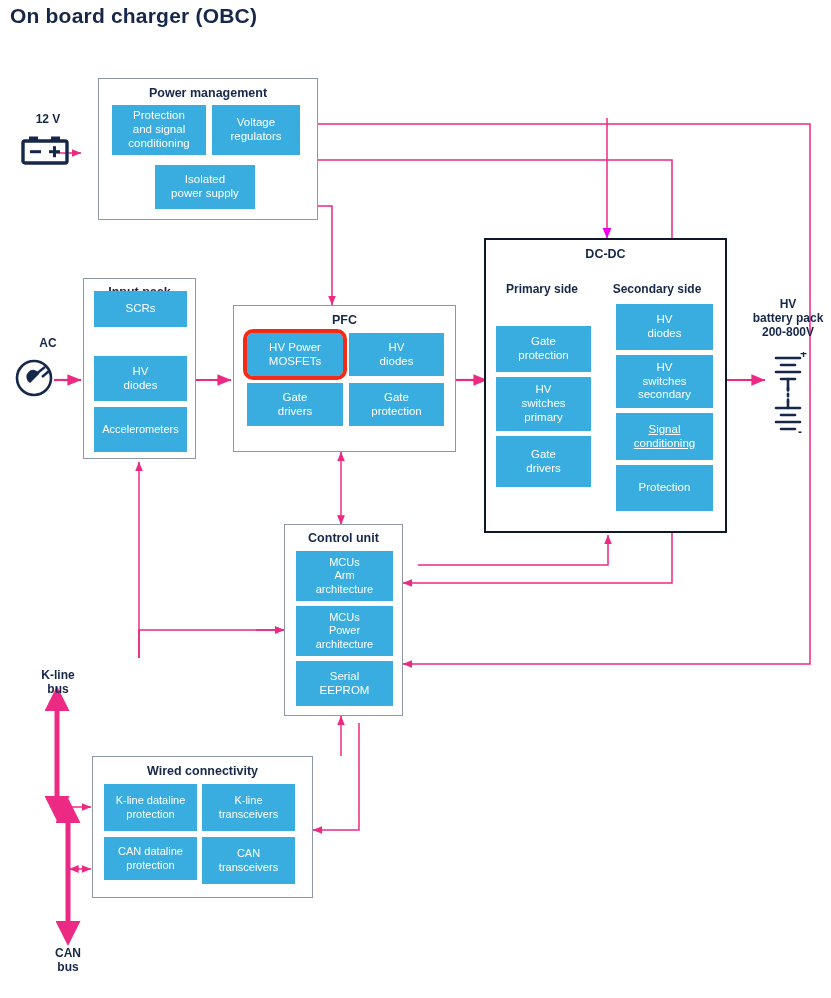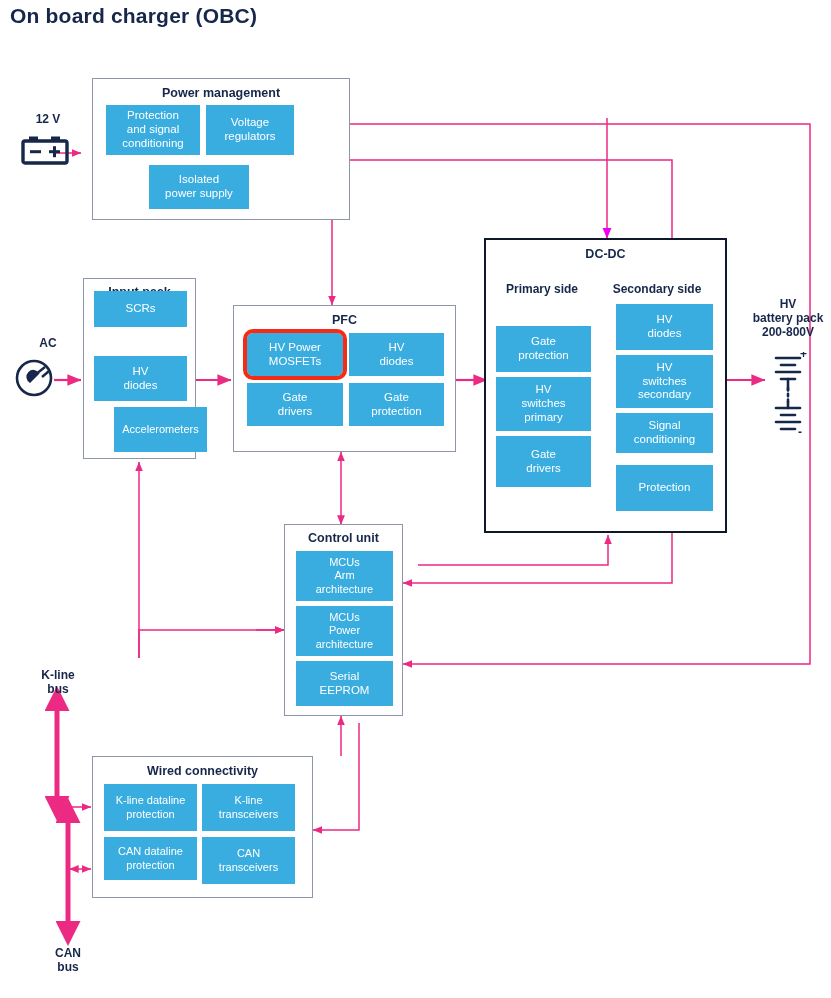--- a/index.html
+++ b/index.html
@@ -138,37 +138,37 @@
     </g>
     <text x="40" y="6" font-size="12" font-weight="bold" fill="#16274a" font-family="Liberation Sans, sans-serif">+</text>
     <text x="38" y="84" font-size="12" font-weight="bold" fill="#16274a" font-family="Liberation Sans, sans-serif">-</text>
   </svg>
 
   <div class="lbl" style="left:22px;top:668px;width:72px;">K-line
 bus</div>
   <div class="lbl" style="left:32px;top:946px;width:72px;">CAN
 bus</div>
 
-  <div class="group" style="left:92px;top:78px;width:258px;height:142px;">
+  <div class="group" style="left:98px;top:78px;width:220px;height:142px;">
     <div class="ghead" style="top:7px;">Power management</div>
     <div class="blk" style="left:13px;top:26px;width:94px;height:50px;">Protection
 and signal
 conditioning</div>
     <div class="blk" style="left:56px;top:86px;width:100px;height:44px;">Isolated
 power supply</div>
     <div class="blk" style="left:113px;top:26px;width:88px;height:50px;">Voltage
 regulators</div>
   </div>
 
   <div class="group" style="left:83px;top:278px;width:113px;height:181px;">
     <div class="ghead" style="top:6px;">Input pack</div>
     <div class="blk" style="left:10px;top:12px;width:93px;height:36px;">SCRs</div>
     <div class="blk" style="left:10px;top:77px;width:93px;height:45px;">HV
 diodes</div>
-    <div class="blk" style="left:10px;top:128px;width:93px;height:45px;font-size:11px;margin-left:20px;">Accelerometers</div>
+    <div class="blk" style="left:10px;top:128px;width:93px;height:45px;font-size:11px;">Accelerometers</div>
   </div>
 
   <div class="group" style="left:233px;top:305px;width:223px;height:147px;">
     <div class="ghead" style="top:7px;">PFC</div>
     <div class="blk redhl" style="left:13px;top:27px;width:96px;height:43px;border-radius:6px;">HV Power
 MOSFETs</div>
     <div class="blk" style="left:115px;top:27px;width:95px;height:43px;">HV
 diodes</div>
     <div class="blk" style="left:13px;top:77px;width:96px;height:43px;">Gate
 drivers</div>
@@ -187,21 +187,21 @@
 switches
 primary</div>
     <div class="blk" style="left:10px;top:196px;width:95px;height:51px;">Gate
 drivers</div>
 
     <div class="blk" style="left:130px;top:64px;width:97px;height:46px;">HV
 diodes</div>
     <div class="blk" style="left:130px;top:115px;width:97px;height:53px;">HV
 switches
 secondary</div>
-    <div class="blk" style="left:130px;top:173px;width:97px;height:40px;">Signal
+    <div class="blk" style="left:130px;top:173px;width:97px;height:47px;text-decoration:underline;">Signal
 conditioning</div>
     <div class="blk" style="left:130px;top:225px;width:97px;height:46px;">Protection</div>
   </div>
 
   <div class="group" style="left:284px;top:524px;width:119px;height:192px;">
     <div class="ghead" style="top:6px;">Control unit</div>
     <div class="blk" style="left:11px;top:26px;width:97px;height:50px;font-size:11px;">MCUs
 Arm
 architecture</div>
     <div class="blk" style="left:11px;top:81px;width:97px;height:50px;font-size:11px;">MCUs

